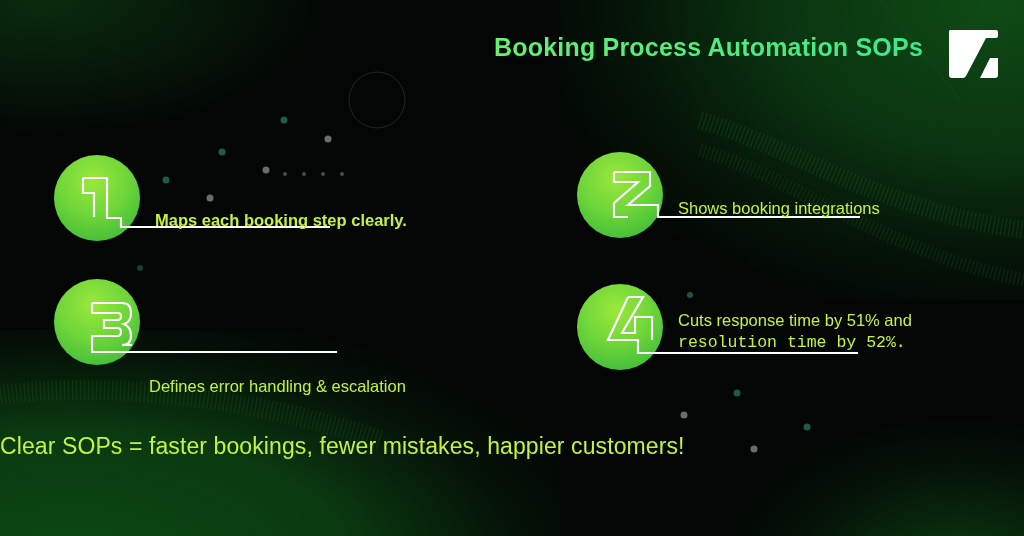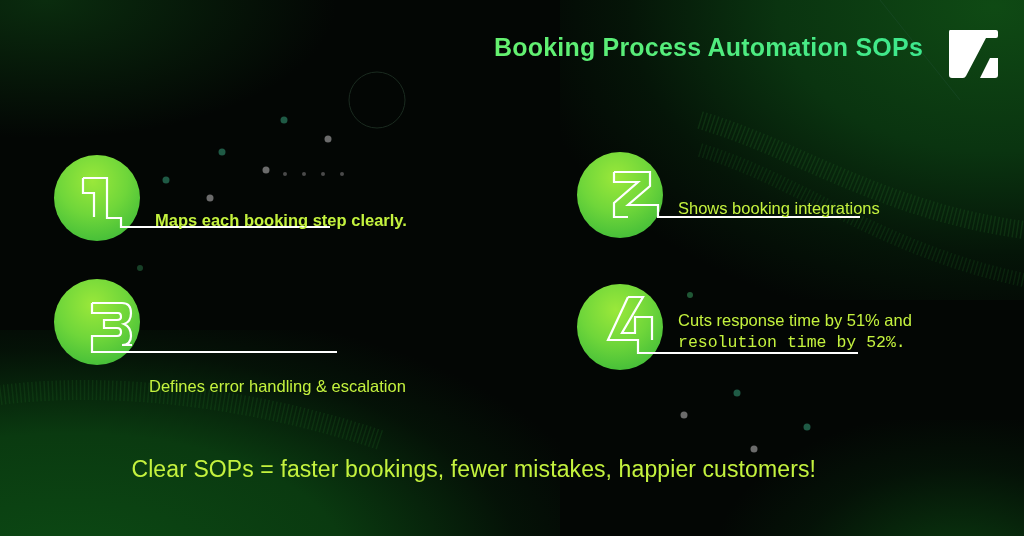--- a/index.html
+++ b/index.html
@@ -39,21 +39,21 @@
   .circle {
     position:absolute; width:86px; height:86px; border-radius:50%;
     background: radial-gradient(circle at 45% 30%, #9ae83a 0%, #6fd63a 45%, #2fb238 100%);
   }
   .numsvg { position:absolute; overflow:visible; }
   .label {
     position:absolute; color:#c4f23e; font-size:16.5px; line-height:23px;
     white-space:nowrap;
   }
   .footer {
-    position:absolute; left:0; width:816px; top:456px; text-align:right;
+    position:absolute; left:0; width:816px; top:433px; text-align:left;
     color:#c4f23e; font-size:23px; font-weight:400; letter-spacing:0.1px;
   }
 </style>
 </head>
 <body>
 
 <div class="bg">
   <div class="glow-tl"></div>
   <div class="glow-tr"></div>
   <div class="glow-bl"></div>

